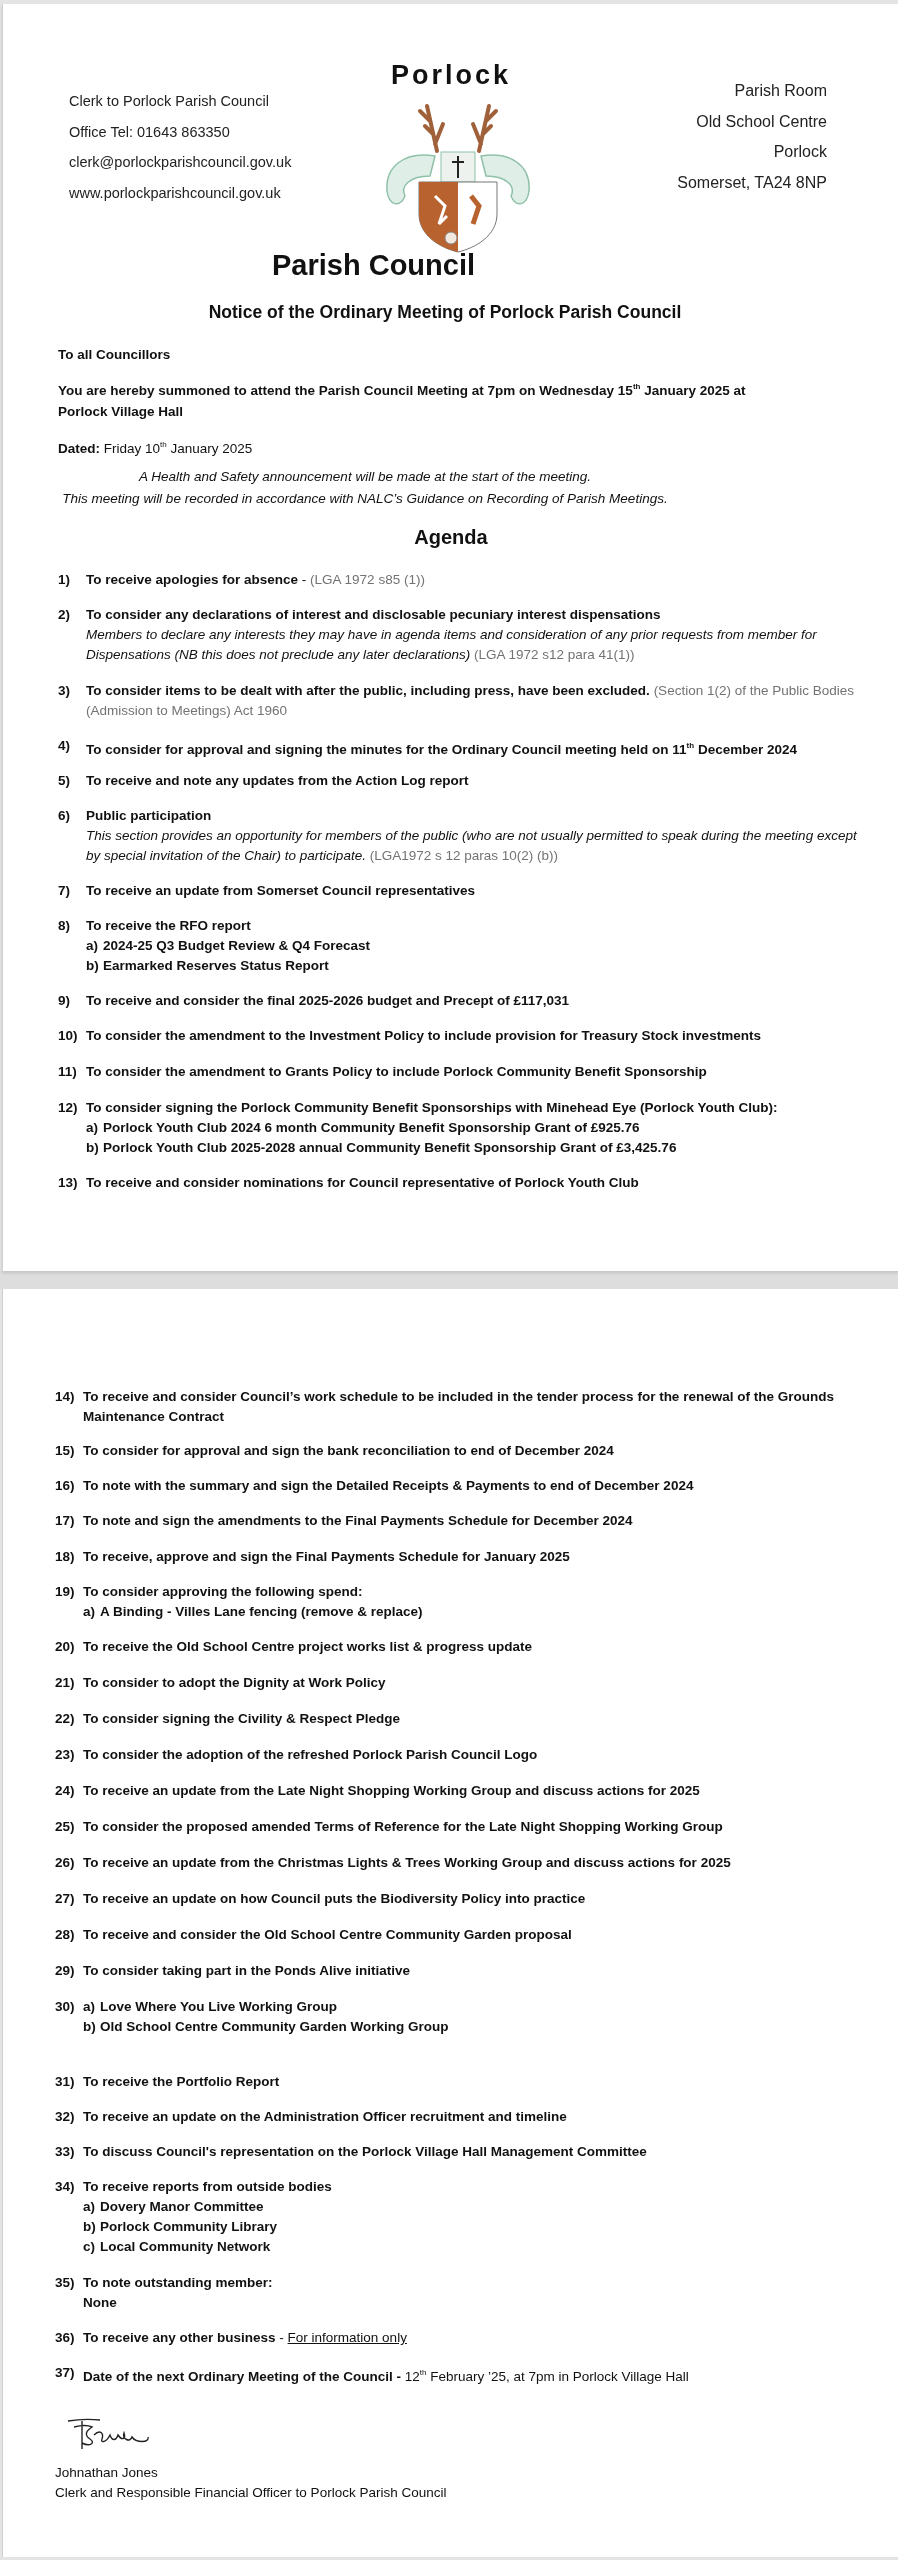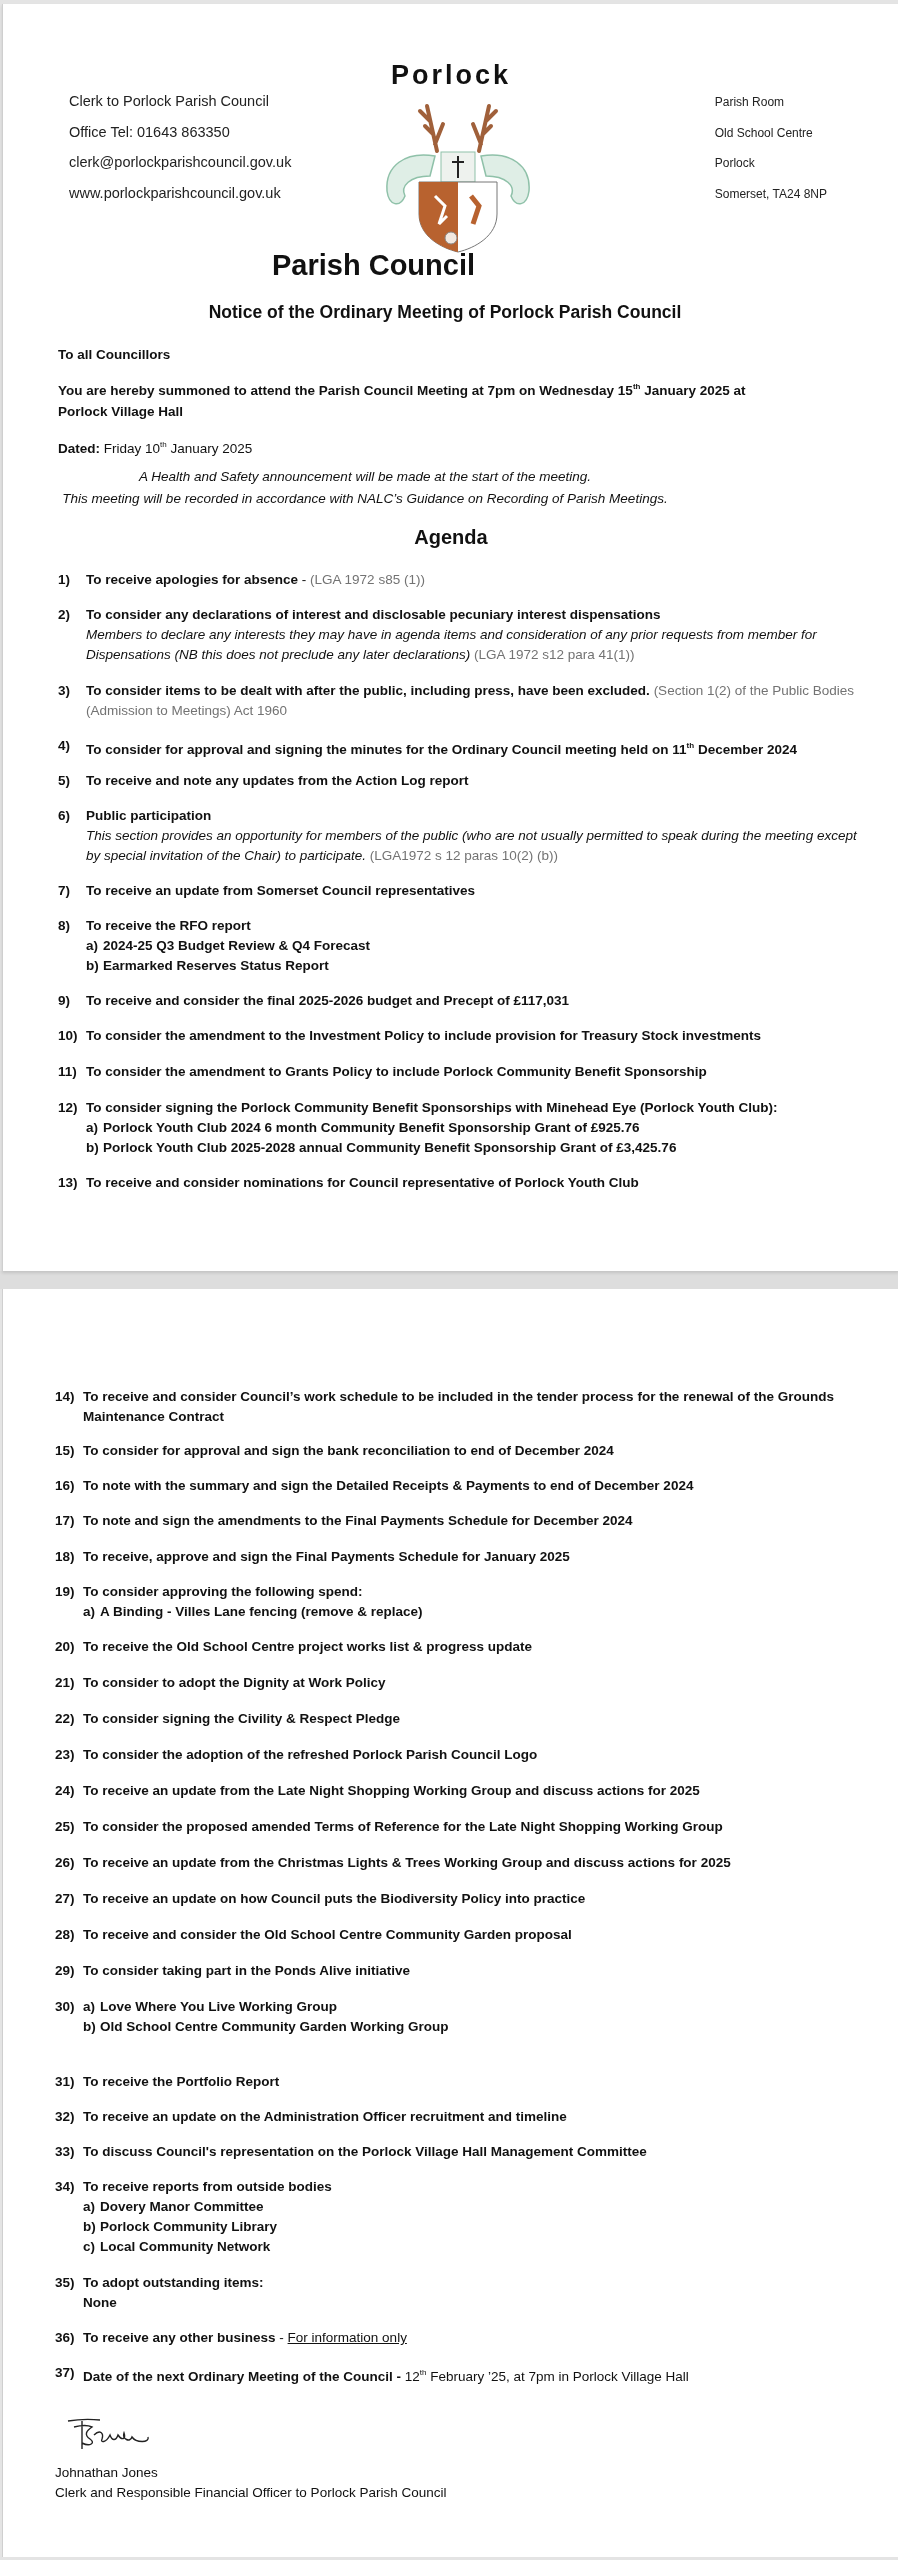--- a/index.html
+++ b/index.html
@@ -10,21 +10,21 @@
   }
   .page {
     position: absolute; left: 2px; width: 896px; background: #fff;
     border-left: 1px solid #cfcfcf;
   }
   #page1 { top: 4px; height: 1267px; box-shadow: 0 2px 3px rgba(0,0,0,0.12); }
   #page2 { top: 1289px; height: 1268px; }
   .gap { position: absolute; left: 0; top: 1271px; width: 898px; height: 18px; background: #dddddd; }
 
   .hdr-left { position: absolute; left: 66px; top: 82px; font-size: 14.5px; line-height: 30.5px; color: #222; }
-  .hdr-right { position: absolute; right: 72px; top: 83px; font-size: 12px; line-height: 30.5px; color: #222; text-align: left; }
+  .hdr-right { position: absolute; right: 72px; top: 72px; font-size: 16px; line-height: 30.5px; color: #222; text-align: right; }
   .brand-top { position: absolute; left: 0; width: 896px; top: 56px; text-align: center; font-size: 27px; font-weight: bold; letter-spacing: 3px; }
   .crest { position: absolute; left: 372px; top: 92px; width: 166px; height: 158px; }
   .brand-bottom { position: absolute; left: 0; width: 741px; top: 245px; text-align: center; font-size: 29px; font-weight: bold; }
   .title { position: absolute; left: 0; width: 884px; top: 298px; text-align: center; font-size: 17.5px; font-weight: bold; }
   .b { font-weight: bold; }
   .i { font-style: italic; }
   .ref { color: #737373; }
   .u { text-decoration: underline; }
   sup { font-size: 8px; }
 
@@ -251,21 +251,21 @@
 </div>
 <div class="item" style="top:2177px">
   <span class="num">34)</span>
   <div class="body b">To receive reports from outside bodies</div>
   <div class="sub"><span class="sl">a)</span><span class="st">Dovery Manor Committee</span></div>
   <div class="sub"><span class="sl">b)</span><span class="st">Porlock Community Library</span></div>
   <div class="sub"><span class="sl">c)</span><span class="st">Local Community Network</span></div>
 </div>
 <div class="item" style="top:2273px">
   <span class="num">35)</span>
-  <div class="body b">To adopt outstanding items:</div>
+  <div class="body b">To note outstanding member:</div>
   <div class="body b">None</div>
 </div>
 <div class="item" style="top:2328px">
   <span class="num">36)</span>
   <div class="body"><span class="b">To receive any other business</span><span> - </span><span class="u">For information only</span></div>
 </div>
 <div class="item" style="top:2363px">
   <span class="num">37)</span>
   <div class="body"><span class="b">Date of the next Ordinary Meeting of the Council -</span><span> 12</span><sup>th</sup><span> February ’25, at 7pm in Porlock Village Hall</span></div>
 </div>

